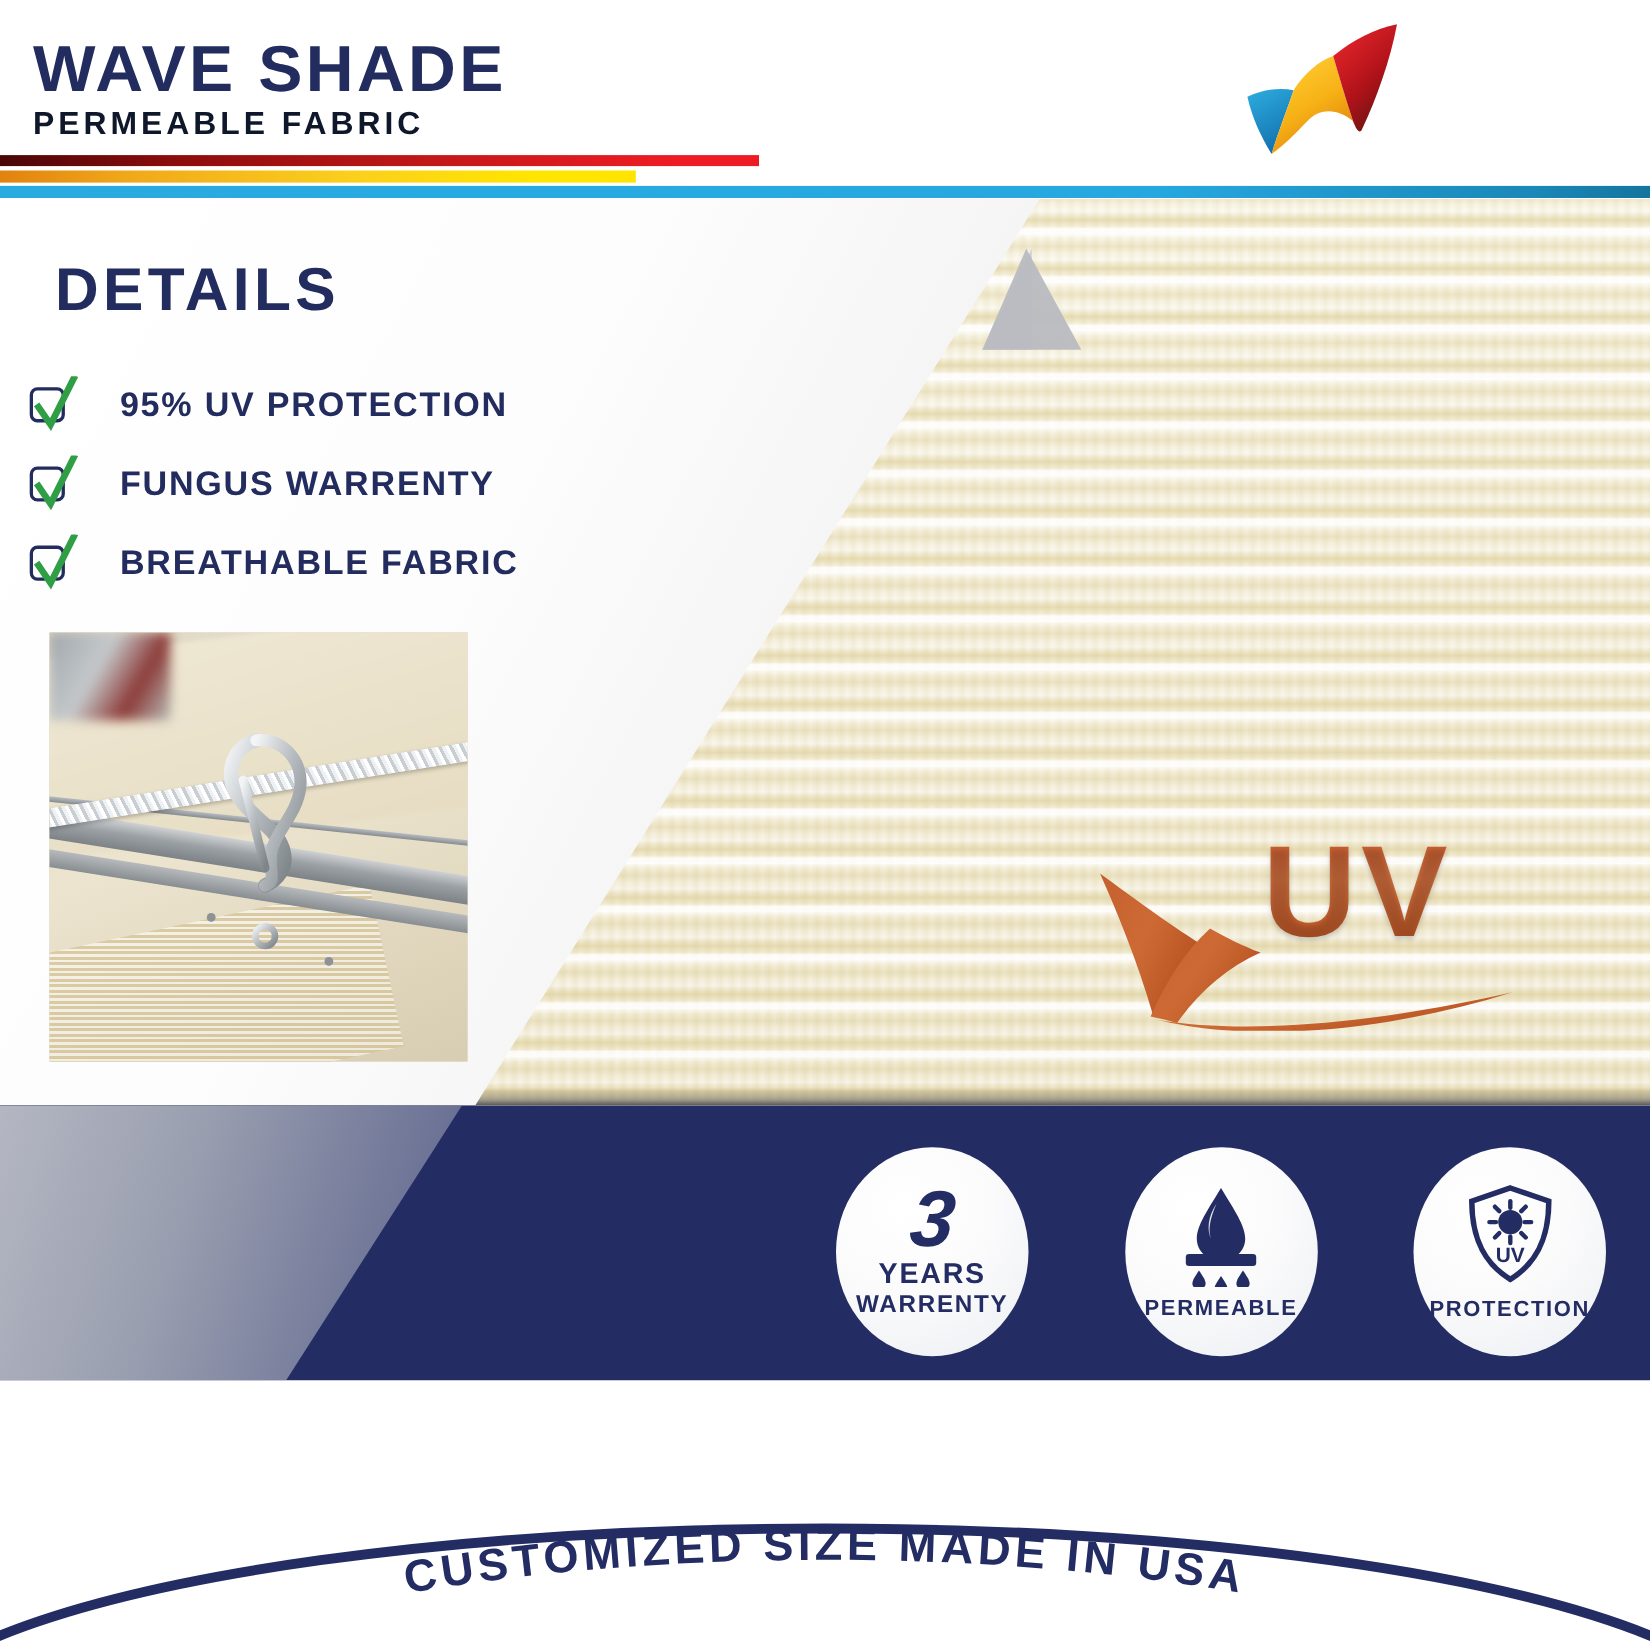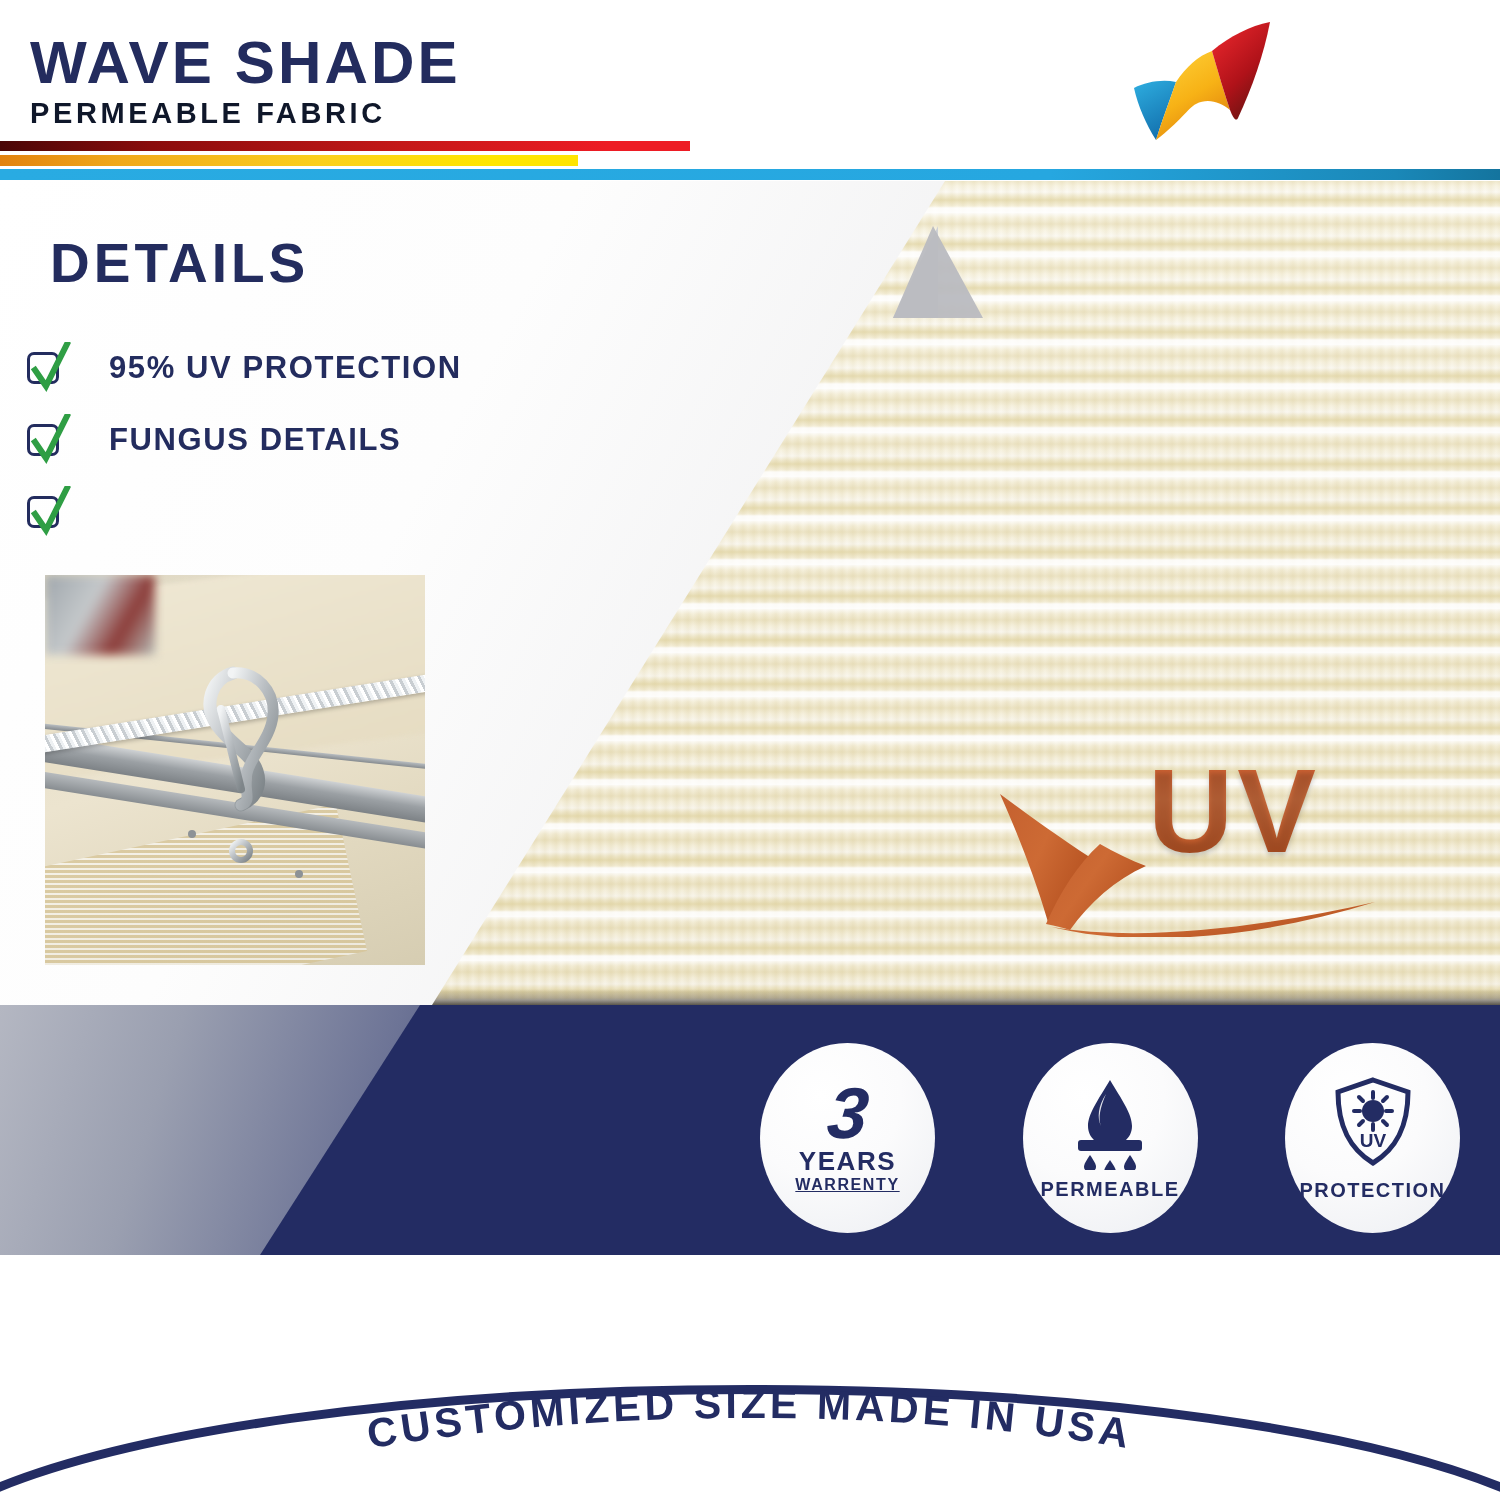--- a/index.html
+++ b/index.html
@@ -103,21 +103,21 @@
     clip-path:polygon(0 0, 420px 0, 260px 250px, 0 250px);}
   #badges{position:absolute;left:760px;top:1043px;width:700px;height:190px;display:flex;
     justify-content:space-between;align-items:flex-start;}
   .badge{width:175px;height:190px;border-radius:50%;
     background:radial-gradient(circle at 35% 28%,#ffffff 0%,#fbfbfc 45%,#eceef2 100%);
     display:flex;flex-direction:column;align-items:center;justify-content:center;}
   .badge-icon{display:flex;align-items:center;justify-content:center;}
   .badge-num{font-size:72px;font-weight:bold;color:#232c63;line-height:.9;
     letter-spacing:-1px;font-style:italic;transform:skewX(-6deg);}
   .badge-t1{font-size:26px;font-weight:bold;color:#232c63;letter-spacing:1.6px;line-height:1.18;}
-  .badge-t2{font-size:16px;font-weight:bold;color:#232c63;letter-spacing:1.6px;line-height:1.18;text-decoration:underline;}
+  .badge-t2{font-size:22px;font-weight:bold;color:#232c63;letter-spacing:1.6px;line-height:1.18;}
   .badge-label{font-size:20px;font-weight:bold;color:#232c63;letter-spacing:1.5px;margin-top:8px;}
 
   
   #footer{position:absolute;left:0;top:1255px;width:1500px;height:245px;background:#fff;}
 </style>
 </head>
 <body>
 
 <div id="page">
 
@@ -176,30 +176,31 @@
       <span class="detail-label">95% UV PROTECTION</span>
     </div>
 
     <div class="detail-row">
       <span class="check-box">
         <span class="bx"></span>
         <svg width="42" height="52" viewBox="0 0 42 52">
           <path d="M6 28 L17 44 L38 2" stroke="#2f9e44" stroke-width="6" fill="none" stroke-linecap="square" stroke-linejoin="miter"></path>
         </svg>
       </span>
-      <span class="detail-label">FUNGUS DETAILS</span>
+      <span class="detail-label">FUNGUS WARRENTY</span>
     </div>
 
     <div class="detail-row">
       <span class="check-box">
         <span class="bx"></span>
         <svg width="42" height="52" viewBox="0 0 42 52">
           <path d="M6 28 L17 44 L38 2" stroke="#2f9e44" stroke-width="6" fill="none" stroke-linecap="square" stroke-linejoin="miter"></path>
         </svg>
       </span>
+      <span class="detail-label">BREATHABLE FABRIC</span>
     </div>
   </div>
 
   <div id="inset-photo">
     <div class="ip-bg"></div>
     <div class="ip-shade"></div>
     <div class="ip-wall"></div>
     <div class="ip-mesh"></div>
     <div class="ip-thin"></div>
     <div class="ip-rail"></div>

